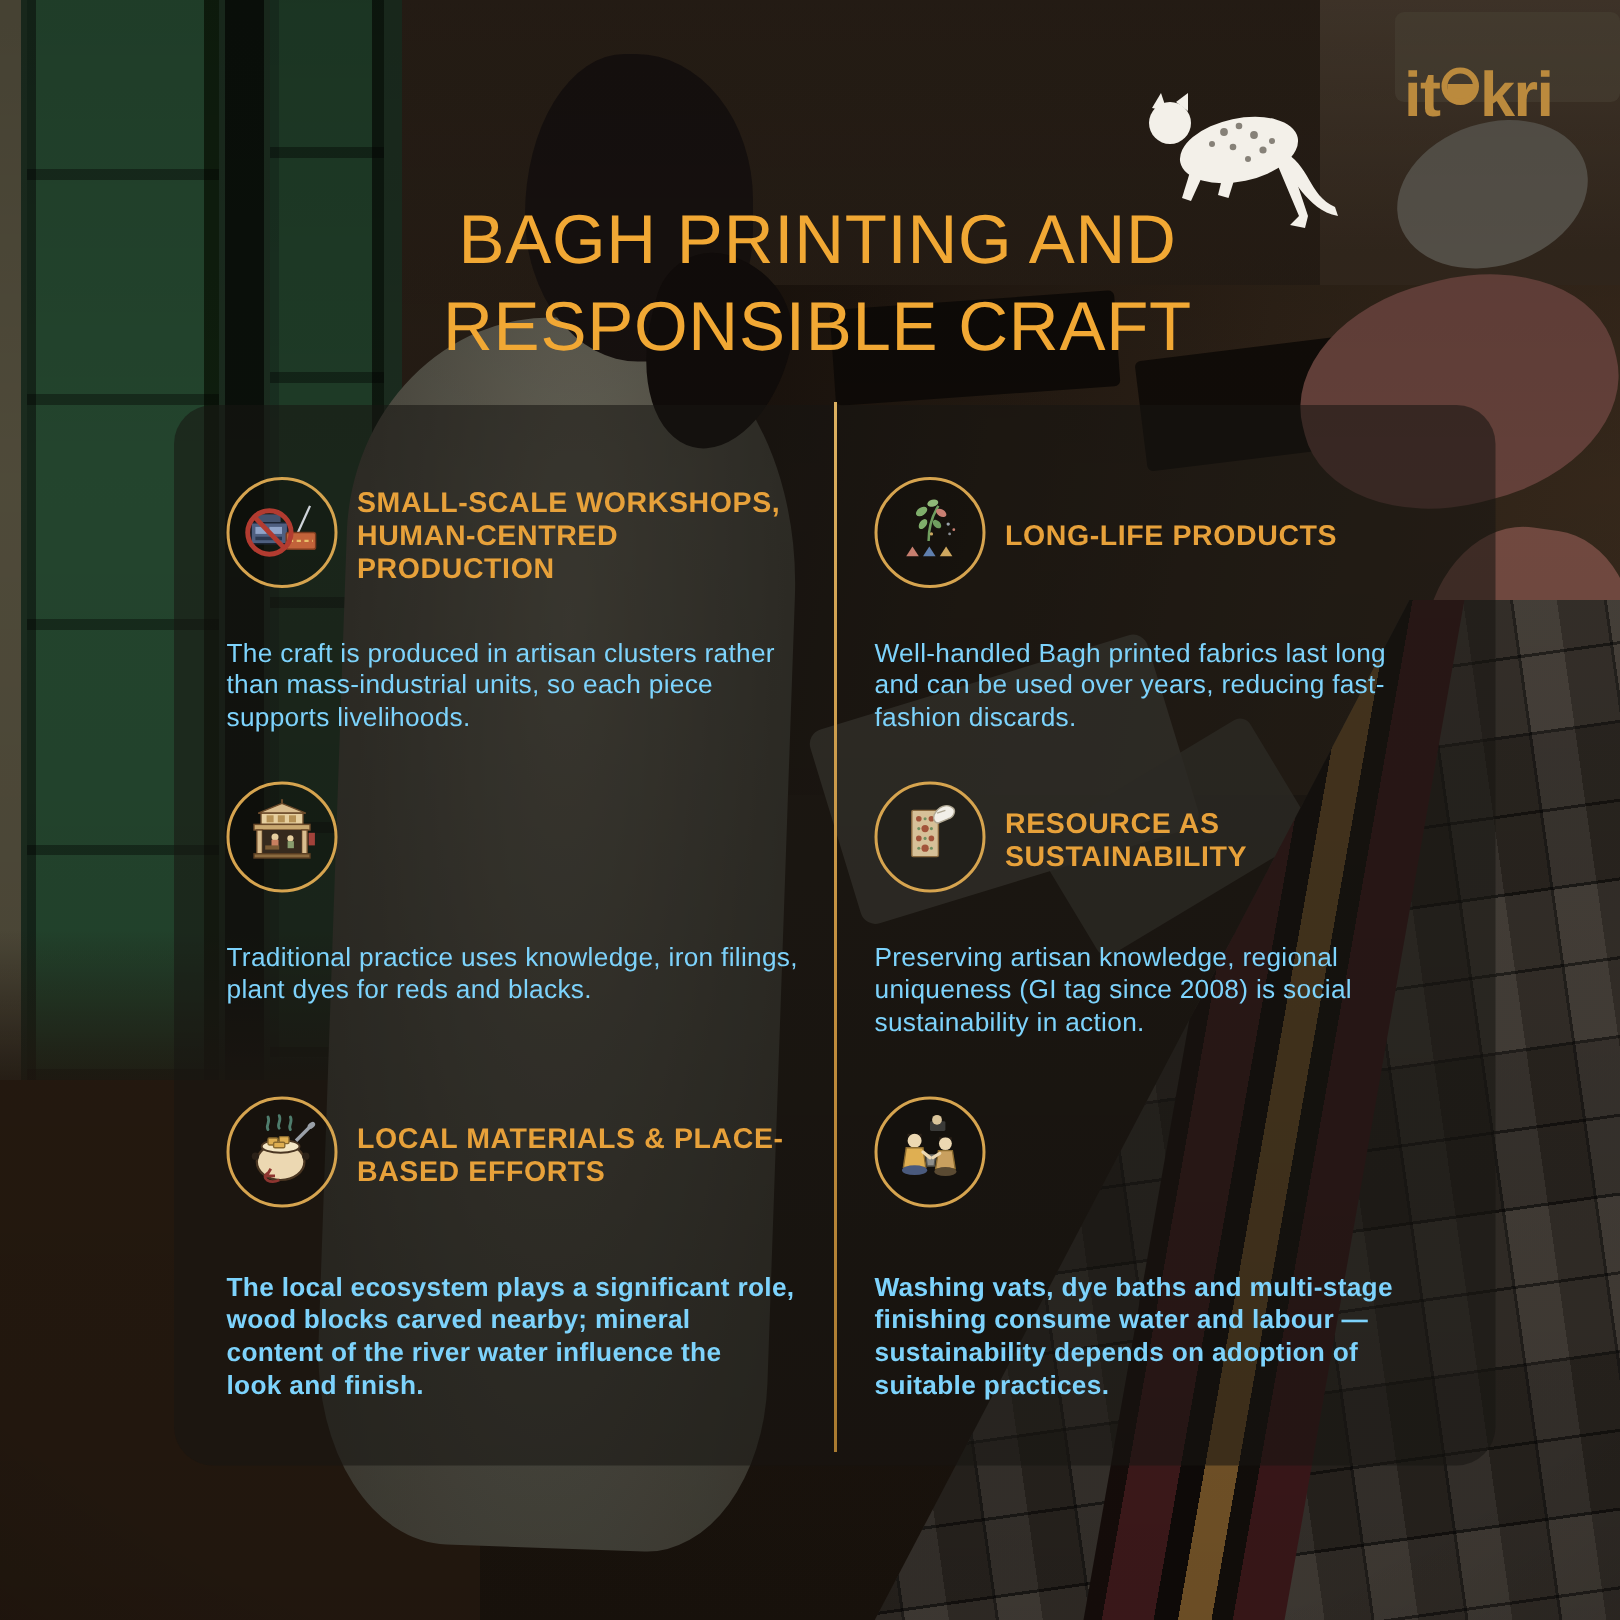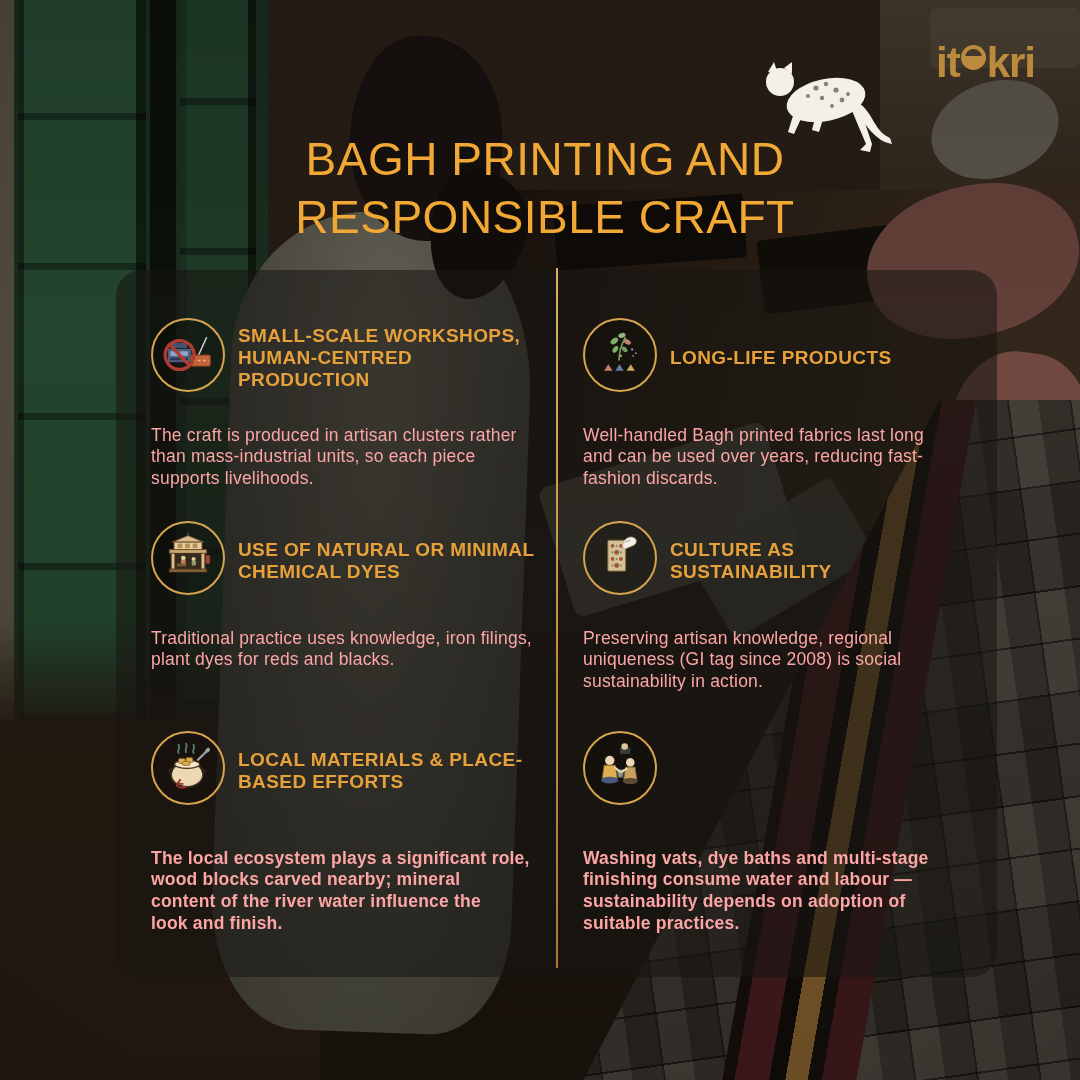--- a/index.html
+++ b/index.html
@@ -76,21 +76,21 @@
   .title{position:absolute;left:160px;top:100px;width:770px;text-align:center;
       color:#f1a834;font-size:46px;font-weight:normal;line-height:1.26;letter-spacing:.5px;
       white-space:pre-line;}
 
   
   .sec-head{position:absolute;display:flex;gap:13px;align-items:center;width:400px;}
   .icon-circle{flex:none;width:70px;height:70px;border-radius:50%;border:2px solid #d6a44f;
       background:rgba(8,6,5,.25);display:flex;align-items:center;justify-content:center;}
   .sec-heading{margin:0;padding-top:6px;color:#e7a13a;font-size:19px;font-weight:bold;
       line-height:1.17;letter-spacing:.4px;white-space:pre-line;}
-  .sec-body{position:absolute;width:412px;color:#fca5a5;font-size:17.5px;line-height:1.24;
+  .sec-body{position:absolute;width:412px;color:#7dd3fc;font-size:17.5px;line-height:1.24;
       letter-spacing:.2px;white-space:pre-line;}
   .c1{left:151px;} .c2{left:583px;}
   .r1h{top:318px;} .r1b{top:407px;}
   .r2h{top:521px;} .r2b{top:610px;}
   .r3h{top:731px;} .r3b{top:830px;font-weight:bold;}
 </style>
 </head>
 <body>
 
 <div id="page">
@@ -225,22 +225,20 @@
         <rect x="16" y="25" width="28" height="17" fill="#362a1e"></rect>
         <circle cx="25" cy="30" r="2.5" fill="#e6cf9f"></circle>
         <rect x="22.5" y="32" width="5" height="6" fill="#c97f5f"></rect>
         <circle cx="36" cy="31" r="2.2" fill="#e6cf9f"></circle>
         <rect x="34" y="33" width="4.5" height="5" fill="#8a9e6f"></rect>
         <rect x="18" y="36" width="10" height="3" fill="#7a5a34"></rect>
         <rect x="49" y="27" width="4.5" height="9" fill="#a2423a"></rect>
         <rect x="10" y="42" width="40" height="3" fill="#8a6a3f" stroke="#5a3e22"></rect>
       </svg>
     </div>
-    <h3 class="sec-heading">USE OF NATURAL OR MINIMAL
-CHEMICAL DYES</h3>
   </div>
   <p class="sec-body c1 r2b">Traditional practice uses knowledge, iron filings,
 plant dyes for reds and blacks.</p>
 
   <div class="sec-head c2 r2h">
     <div class="icon-circle">
       <svg width="56" height="56" viewBox="0 0 60 60">
         <rect x="17" y="11" width="19" height="33" rx="1" fill="#d6c098" stroke="#8a6a3f"></rect>
         <g fill="#a2543a">
           <circle cx="22" cy="17" r="2"></circle>
@@ -255,21 +253,21 @@
             <circle cx="31" cy="24" r="1.1"></circle>
           <circle cx="22" cy="38" r="1.1"></circle>
             <circle cx="31" cy="38" r="1.1"></circle>
           <circle cx="26.5" cy="17" r="1.1"></circle>
             <circle cx="26.5" cy="31" r="1.1"></circle>
         </g>
         <path d="M33 14 C36 8 42 6 46 9 C49 11 47 16 43 17 L36 20 C33 20 32 17 33 14 Z" fill="#f2efe8" stroke="#b0a894" stroke-width="1"></path>
         <path d="M35 13 L41 11" stroke="#b0a894" stroke-width="1" fill="none"></path>
       </svg>
     </div>
-    <h3 class="sec-heading">CULTURE AS
+    <h3 class="sec-heading">RESOURCE AS
 SUSTAINABILITY</h3>
   </div>
   <p class="sec-body c2 r2b">Preserving artisan knowledge, regional
 uniqueness (GI tag since 2008) is social
 sustainability in action.</p>
 
   <div class="sec-head c1 r3h">
     <div class="icon-circle">
       <svg width="56" height="56" viewBox="0 0 60 60">
         <g fill="none" stroke="#4f7d6d" stroke-width="2" stroke-linecap="round">

